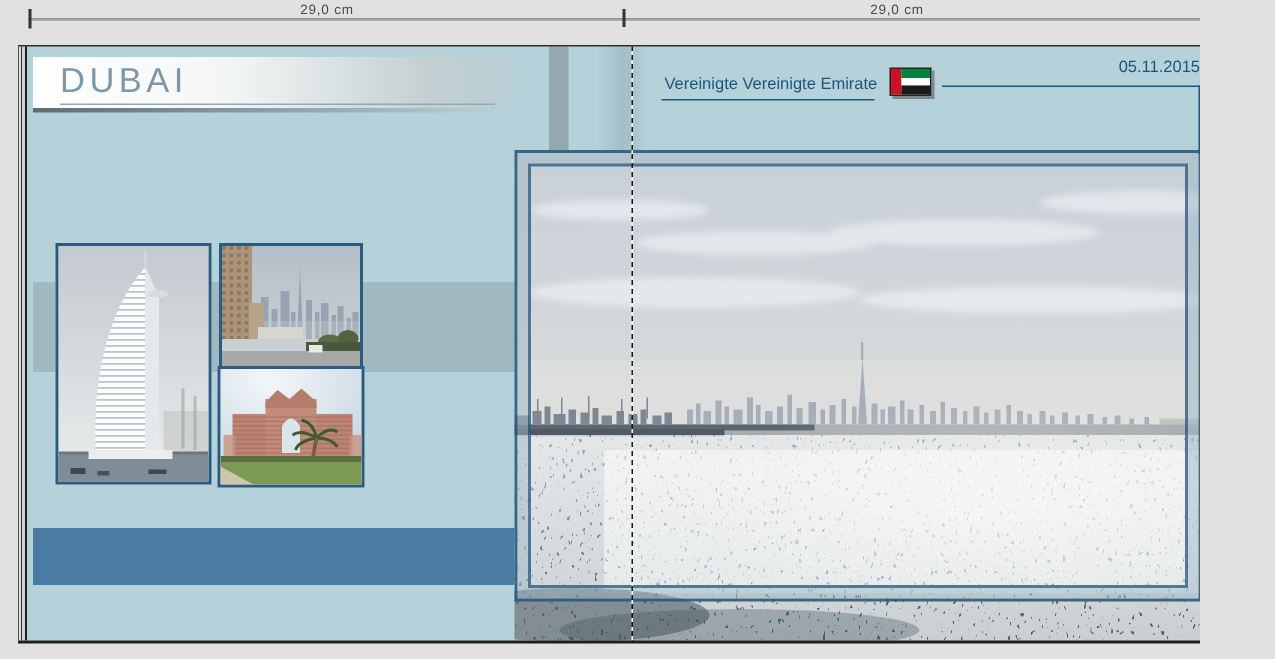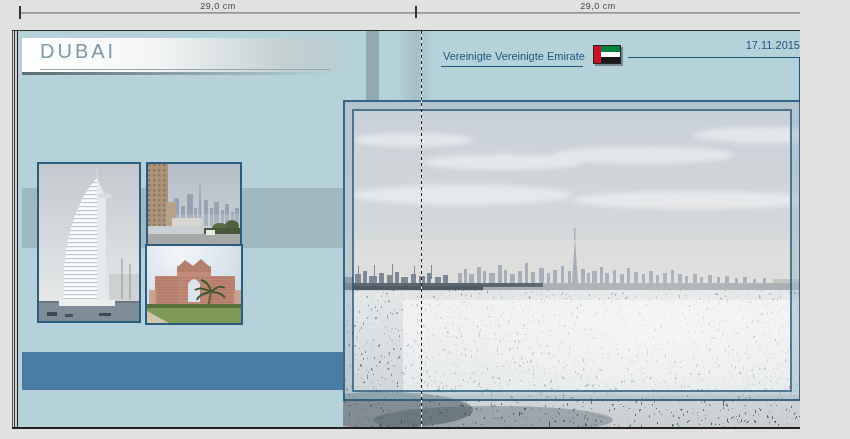--- a/index.html
+++ b/index.html
@@ -26,21 +26,21 @@
   .gutter-r{position:absolute;left:417px;top:31px;width:16px;height:396px;background:linear-gradient(90deg,rgba(100,120,130,.20),rgba(100,120,130,0));z-index:1;}
 
   
   .stripe-v{position:absolute;left:366px;top:31px;width:13px;height:396px;background:rgba(118,136,141,.55);z-index:1;}
   .band-gray{position:absolute;left:22px;top:188px;width:395px;height:60px;background:rgba(108,120,122,.28);z-index:1;}
   .band-dark{position:absolute;left:22px;top:352px;width:395px;height:38px;background:#4a7ba2;z-index:1;}
   .banner{position:absolute;left:22px;top:38px;width:323px;height:34px;z-index:2;
     background:linear-gradient(90deg,#ffffff 0%,#f4f6f6 40%,#c3cfd0 82%,rgba(190,202,203,.25) 100%);}
   .banner-shadow{position:absolute;left:22px;top:72px;width:323px;height:3px;z-index:2;
     background:linear-gradient(90deg,rgba(72,84,88,.8),rgba(72,84,88,0) 96%);}
-  .page-title{position:absolute;left:18px;top:2px;font-size:20px;letter-spacing:3px;color:#7d98a8;font-weight:400;text-align:right;}
+  .page-title{position:absolute;left:18px;top:2px;font-size:23px;letter-spacing:3px;color:#7d98a8;font-weight:400;text-align:right;}
   .title-underline{position:absolute;left:18px;top:31px;width:290px;height:1px;background:#93a9b2;}
 
   
   .photo{position:absolute;border:2px solid #2a5c80;background:#cfd5d8;box-sizing:border-box;z-index:2;}
   #photo-burj{left:37px;top:162px;width:104px;height:161px;}
   #photo-skyline{left:146px;top:162px;width:96px;height:84px;}
   #photo-atlantis{left:145px;top:244px;width:98px;height:81px;}
   .photo svg{display:block;}
 
   
@@ -212,21 +212,21 @@
   <div class="country-underline"></div>
   <div class="flag">
     <div class="pole"></div>
     <div class="rows">
       <div class="g"></div>
         <div class="w"></div>
         <div class="k"></div>
     </div>
   </div>
   <div class="header-line"></div>
-  <div class="date-label">17.11.2015</div>
+  <div class="date-label">05.11.2015</div>
   <div class="date-vline"></div>
 
   <div id="big-photo">
     <svg width="479" height="327" viewBox="0 0 479 327">
       <defs>
         <linearGradient id="psky" x1="0" y1="0" x2="0" y2="1">
           <stop offset="0" stop-color="#c7cfd8"></stop>
             <stop offset=".7" stop-color="#d5d8da"></stop>
             <stop offset="1" stop-color="#dcdcda"></stop>
         </linearGradient>

